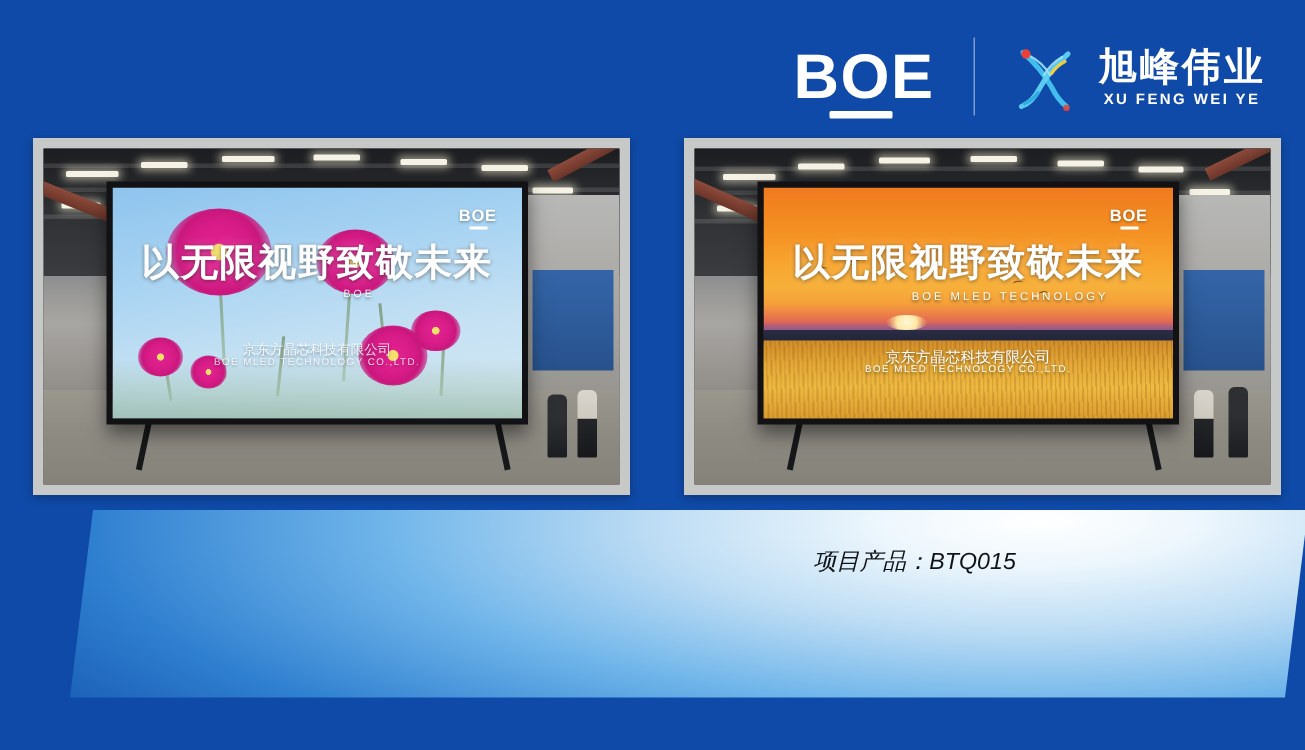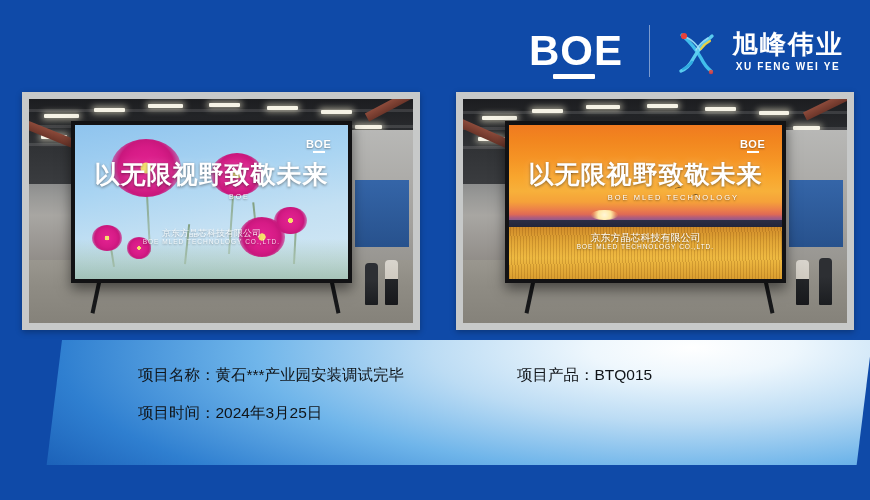--- a/index.html
+++ b/index.html
@@ -342,21 +342,21 @@
     left: 62px;
     top: 340px;
     width: 810px;
     height: 125px;
   }
   .info-col {
     position: absolute;
     top: 27px;
   }
   .info-col.col-a { left: 76px; }
-  .info-col.col-b { left: 455px; }
+  .info-col.col-b { left: 480px; font-style: italic; }
   .info-row {
     color: #101418;
     font-size: 15.5px;
     font-family: "Liberation Sans", "DejaVu Sans", sans-serif;
     line-height: 1;
     margin-bottom: 22px;
     white-space: nowrap;
   }
   .info-row .lbl { }
   .info-row .val { }
@@ -515,28 +515,20 @@
           </div>
         </div>
       </div>
     </div>
   </div>
 
   <div class="info-panel"></div>
 
   <div class="info-content">
 
-    <div class="info-col col-a">
-      <div class="info-row">
-        <span class="lbl">项目名称：</span><span class="val">黄石***产业园安装调试完毕</span>
-      </div>
-      <div class="info-row">
-        <span class="lbl">项目时间：</span><span class="val">2024年3月25日</span>
-      </div>
-    </div>
 
     <div class="info-col col-b">
       <div class="info-row">
         <span class="lbl">项目产品：</span><span class="val">BTQ015</span>
       </div>
     </div>
   </div>
 
 </div>
 

